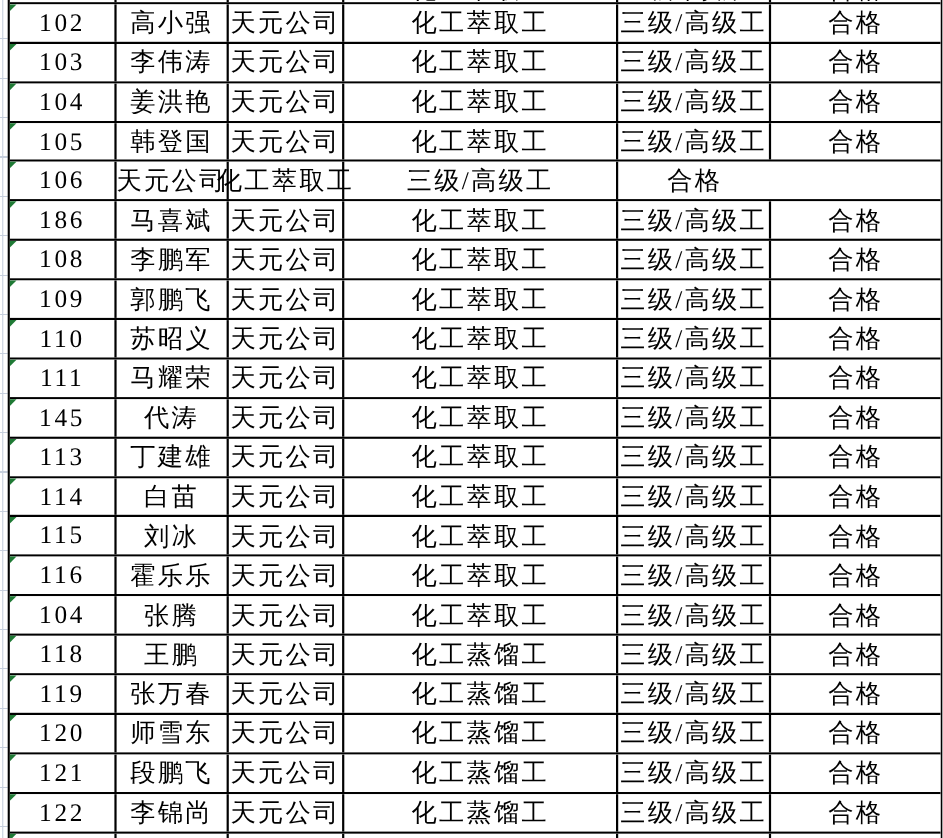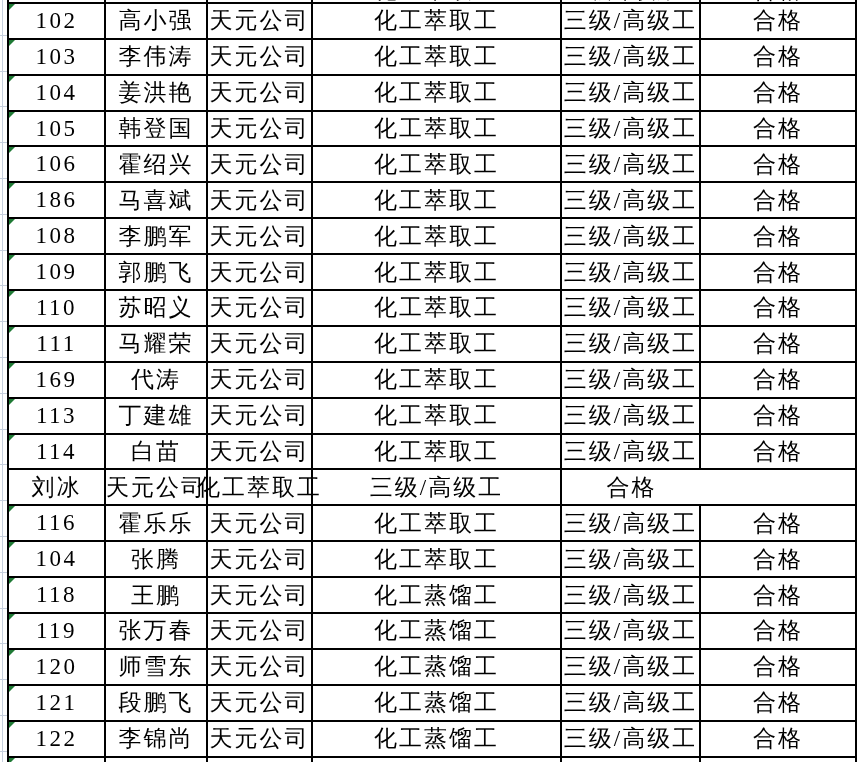--- a/index.html
+++ b/index.html
@@ -163,23 +163,20 @@
     <div class="cell c-result">
       <span class="t">合格</span>
     </div>
   </div>
 
   <div class="row">
     <div class="cell c-no">
       <span class="tri" style="border-top-color: rgb(31, 122, 53);"></span>
       <span class="t">106</span>
     </div>
-    <div class="cell c-name">
-      <span class="t">霍绍兴</span>
-    </div>
     <div class="cell c-company">
       <span class="t">天元公司</span>
     </div>
     <div class="cell c-job">
       <span class="t">化工萃取工</span>
     </div>
     <div class="cell c-level">
       <span class="t">三级/高级工</span>
     </div>
     <div class="cell c-result">
@@ -293,21 +290,21 @@
       <span class="t">三级/高级工</span>
     </div>
     <div class="cell c-result">
       <span class="t">合格</span>
     </div>
   </div>
 
   <div class="row">
     <div class="cell c-no">
       <span class="tri" style="border-top-color: rgb(31, 122, 53);"></span>
-      <span class="t">169</span>
+      <span class="t">145</span>
     </div>
     <div class="cell c-name">
       <span class="t">代涛</span>
     </div>
     <div class="cell c-company">
       <span class="t">天元公司</span>
     </div>
     <div class="cell c-job">
       <span class="t">化工萃取工</span>
     </div>
@@ -357,20 +354,24 @@
     </div>
     <div class="cell c-level">
       <span class="t">三级/高级工</span>
     </div>
     <div class="cell c-result">
       <span class="t">合格</span>
     </div>
   </div>
 
   <div class="row">
+    <div class="cell c-no">
+      <span class="tri" style="border-top-color: rgb(31, 122, 53);"></span>
+      <span class="t">115</span>
+    </div>
     <div class="cell c-name">
       <span class="t">刘冰</span>
     </div>
     <div class="cell c-company">
       <span class="t">天元公司</span>
     </div>
     <div class="cell c-job">
       <span class="t">化工萃取工</span>
     </div>
     <div class="cell c-level">

